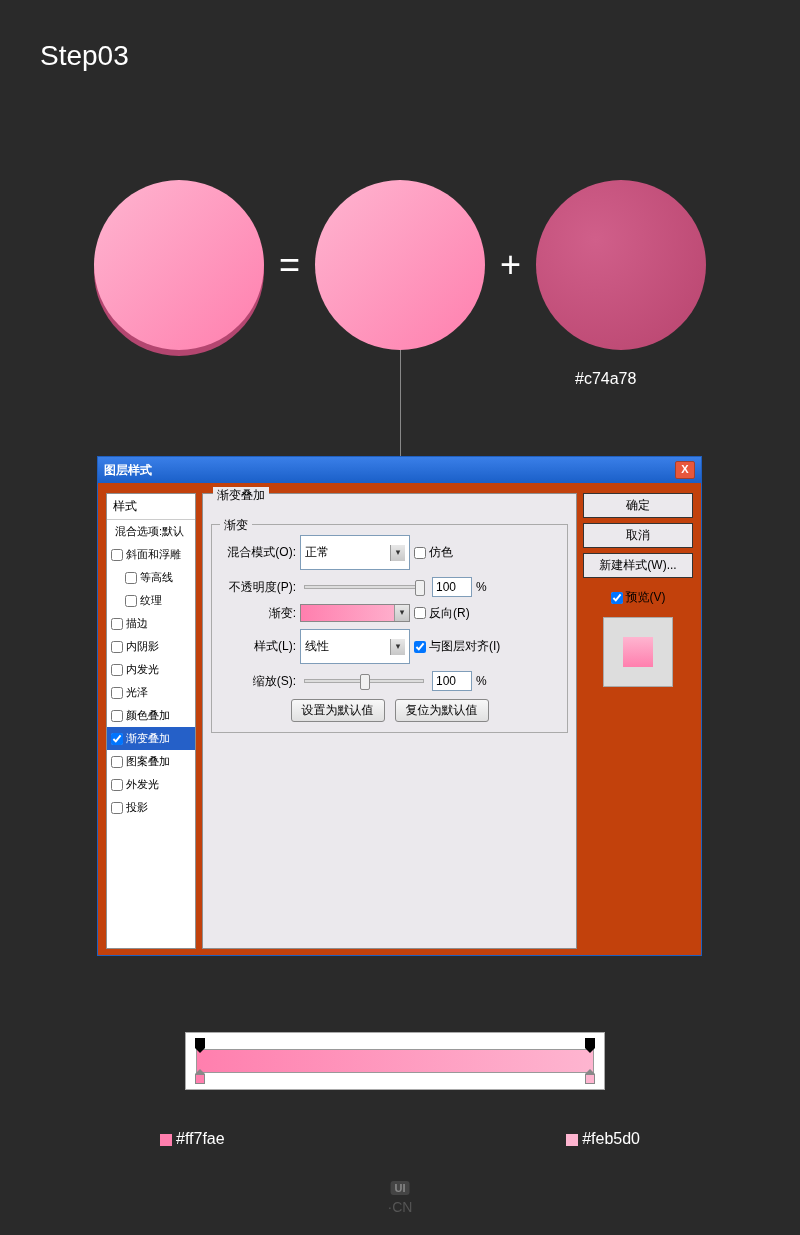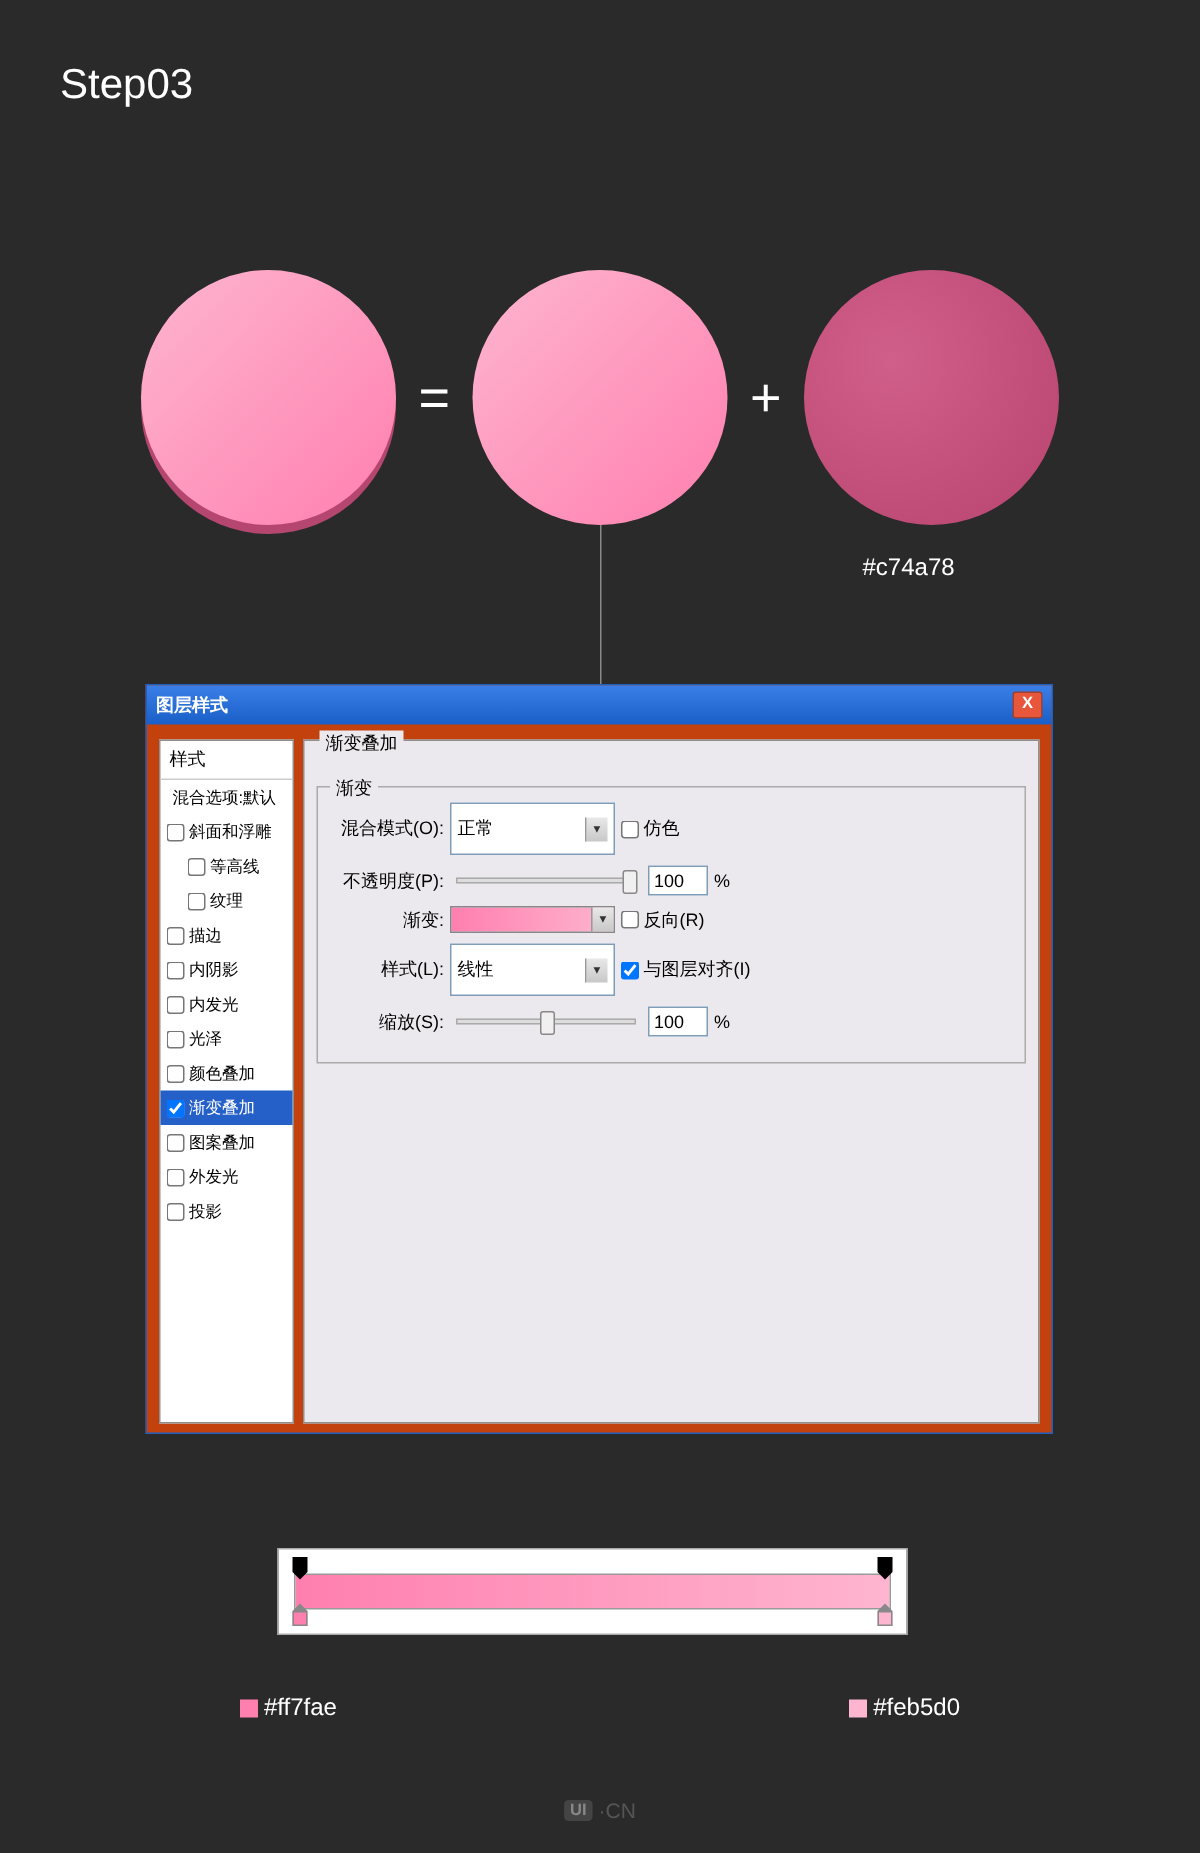--- a/index.html
+++ b/index.html
@@ -333,21 +333,21 @@
       font-size: 16px;
     }
     .swatch {display:inline-block;width:12px;height:12px;margin-right:4px;vertical-align:middle;}
     .watermark {
       position: absolute;
       bottom: 20px;
       left: 50%;
       transform: translateX(-50%);
       color: #555;
       font-size: 14px;
-      display:flex;align-items:center;gap:4px;
+      display:flex;align-items:center;gap:4px;flex-direction:column;
     }
     .wm-badge{background:#444;color:#888;padding:1px 4px;border-radius:3px;font-weight:bold;font-size:11px;}
   </style>
 </head>
 <body>
 
 <div class="step-title">Step03</div>
 
 <div class="circles-row">
   <div class="circle circle-1"></div>
@@ -472,23 +472,39 @@
 
         <div class="form-row">
           <span class="form-label">缩放(S):</span>
           <div class="slider">
               <div class="slider-thumb" style="left:55px"></div>
             </div>
           <input class="num-input" value="100" style="">
           <span>%</span>
         </div>
 
+        <div class="btn-row">
+          <button class="btn">设置为默认值</button>
+          <button class="btn">复位为默认值</button>
+        </div>
       </div>
     </div>
 
+    <div class="right-panel">
+      <div class="right-btn">确定</div>
+      <div class="right-btn">取消</div>
+      <div class="right-btn">新建样式(W)...</div>
+      <label class="check-inline" style="margin-top:6px;justify-content:center">
+          <input type="checkbox" checked="" style="">
+          <span>预览(V)</span>
+        </label>
+      <div class="preview-box">
+          <div class="preview-inner"></div>
+        </div>
+    </div>
   </div>
 </div>
 
 <div class="gradient-editor">
   <div class="grad-bar">
     <div class="grad-stop-top" style="left:-2px"></div>
     <div class="grad-stop-top" style="right:-2px"></div>
     <div class="grad-stop-bottom" style="left:-2px;background:#ff7fae"></div>
     <div class="grad-stop-bottom" style="right:-2px;background:#feb5d0"></div>
   </div>

